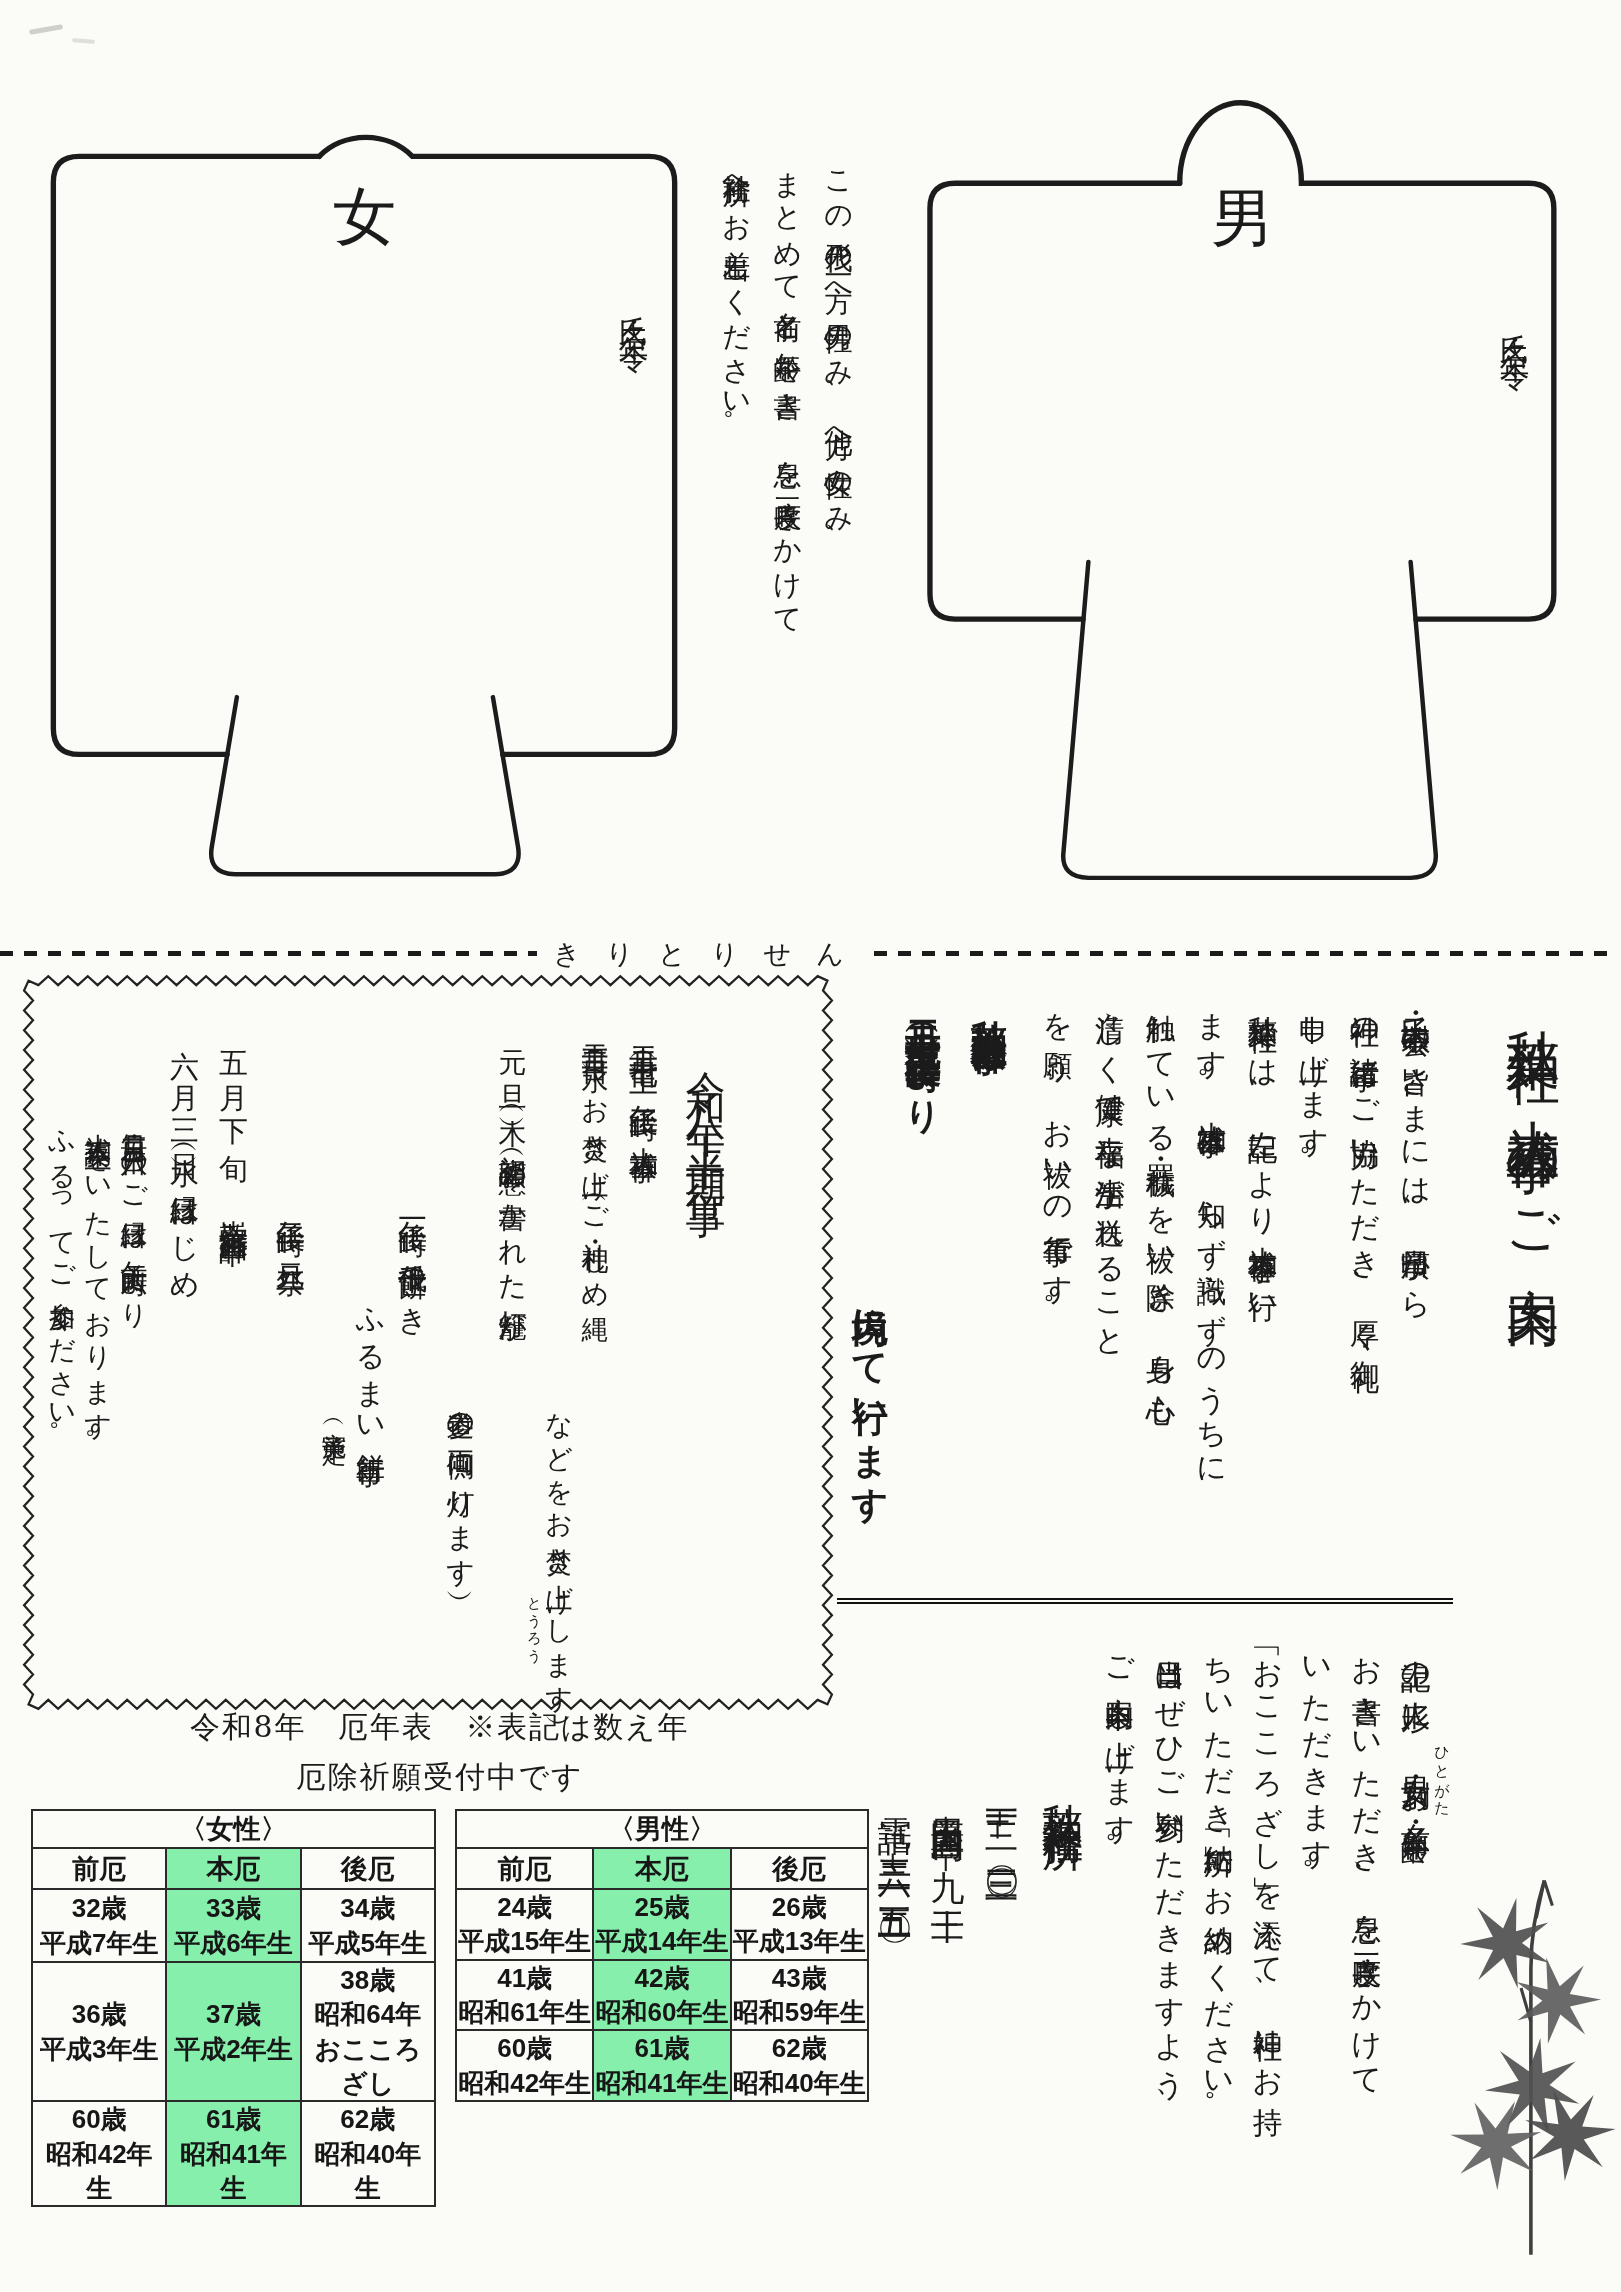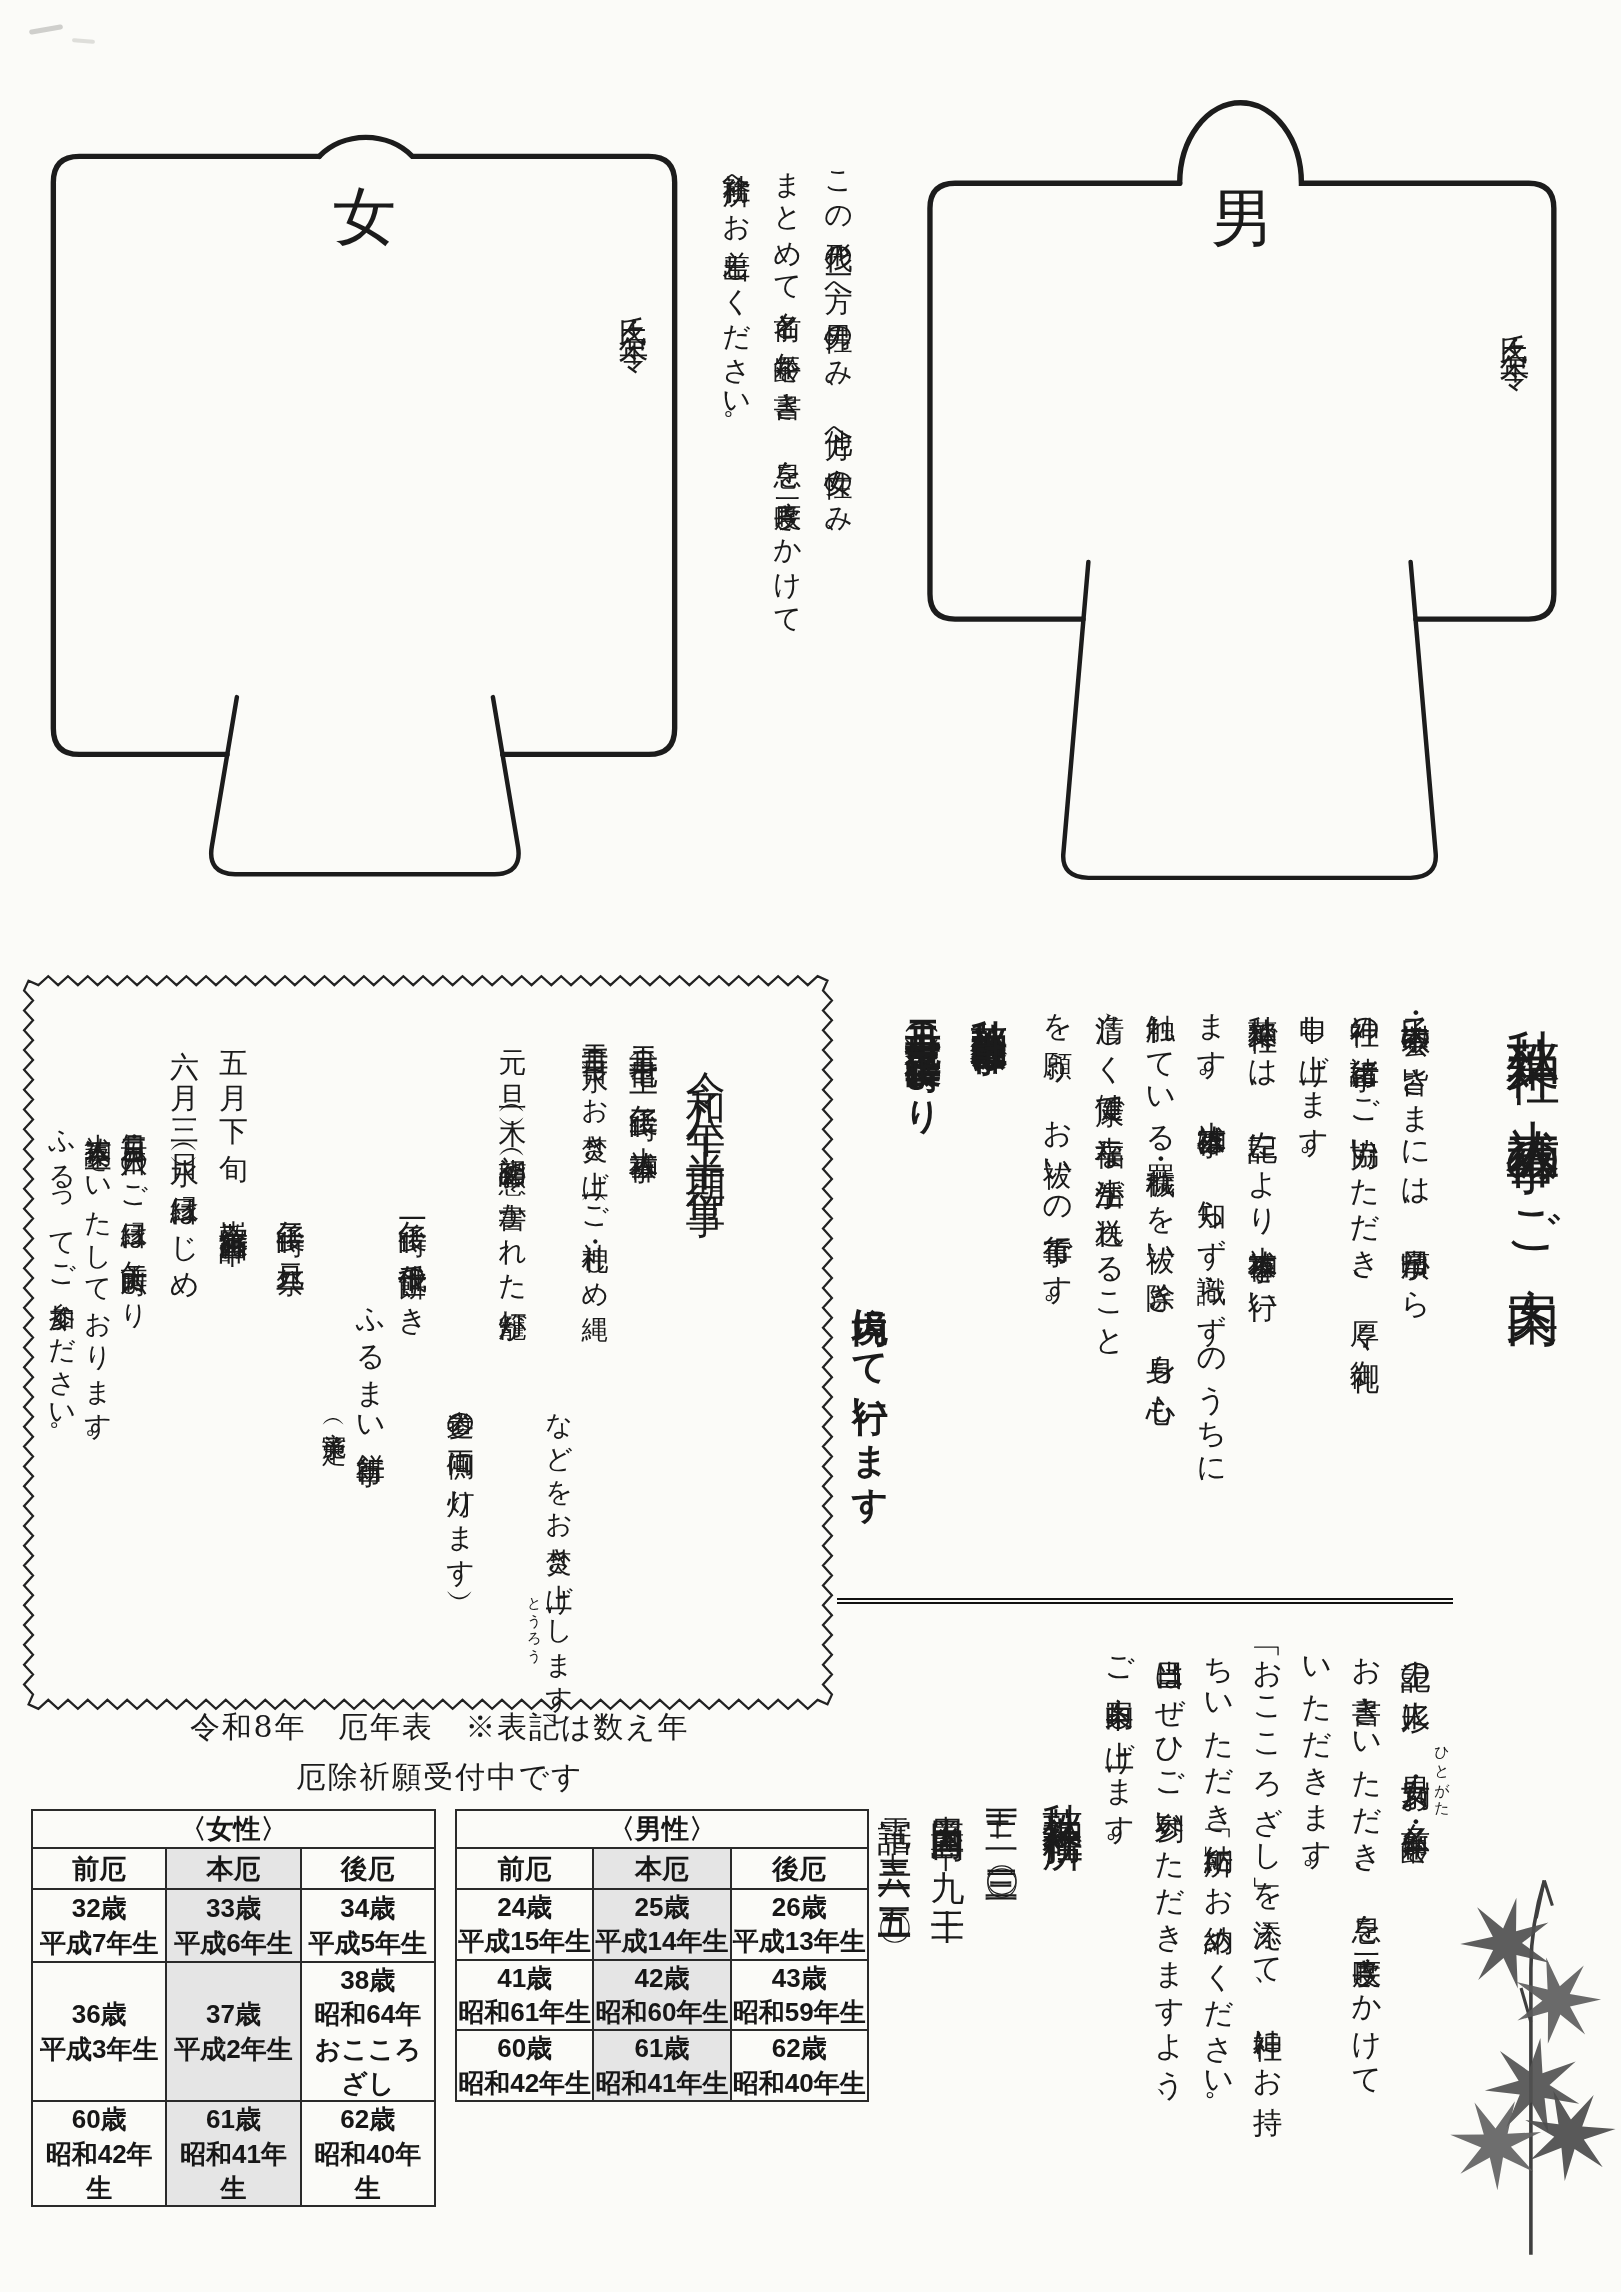--- a/index.html
+++ b/index.html
@@ -14,21 +14,21 @@
   .cutlabel{font-size:27px;letter-spacing:25px;padding:0 5.4px 0 16px;white-space:nowrap;}
   .divider{position:absolute;left:837px;top:1598px;width:616px;height:6.3px;
            border-top:2.7px solid #111;border-bottom:2.7px solid #111;box-sizing:border-box;}
   .zigzag{position:absolute;left:16px;top:968px;}
   table{position:absolute;border-collapse:collapse;table-layout:fixed;
         font-family:Liberation Sans, sans-serif;font-weight:700;color:#171717;}
   td{border:2.7px solid #2a2a2a;text-align:center;vertical-align:middle;padding:0;}
   .ttl{font-size:27px;height:36px;}
   .hdr{font-size:27px;height:39px;}
   .cell{font-size:26px;line-height:1.32;white-space:pre-line;}
-  .shade{background:#e5e5e5;}
+  .shade{background:#86efac;}
   .caption{position:absolute;font-size:30px;letter-spacing:1.8px;white-space:nowrap;}
   .smudge{position:absolute;background:#9a9a96;border-radius:2.7px;}
 </style>
 </head>
 <body>
 
 <div id="page">
 
   <div class="smudge" style="left:29px;top:27px;width:34px;height:4.5px;opacity:.45;transform:rotate(-10deg);"></div>
   <div class="smudge" style="left:72px;top:39px;width:23px;height:3.6px;opacity:.3;transform:rotate(5deg);"></div>
@@ -46,20 +46,25 @@
     <path d="M181 590 L38 590 Q10 590 10 562 L10 131 Q10 103 38 103 L289 103" fill="none" stroke="#1c1c1c" stroke-width="6" stroke-linecap="round"></path>
     <path d="M187 526 L159 852 Q157 878 187 879 L547 879 Q577 878 575 852 L547 526" fill="none" stroke="#1c1c1c" stroke-width="5" stroke-linecap="round"></path>
   </svg>
   <div class="glabel" style="left:1211px;top:176px;">男</div>
   <div class="v" style="left:1499px;top:310px;font-size:29.6px;letter-spacing:7.2px;">氏名・年令</div>
 
   <div class="v" style="left:824px;top:152px;font-size:28px;">この形代の一方へ男性のみ、他方へ女性のみ、</div>
   <div class="v" style="left:773px;top:152px;font-size:28px;">まとめて名前と年齢を書き、息を三度吹きかけて</div>
   <div class="v" style="left:722px;top:152px;font-size:28px;">社務所へお差出しください。</div>
 
+  <div class="cutline">
+    <div class="dashseg" style="width:537px;"></div>
+    <div class="cutlabel">きりとりせん</div>
+    <div class="dashseg" style="flex:1;margin-right:5.4px;"></div>
+  </div>
 
   <div class="v" style="left:1506px;top:987px;font-size:54px;letter-spacing:7.2px;">秋葉神社　大祓神事のご案内</div>
 
   <div class="v" style="left:1400px;top:992px;font-size:29.6px;">氏子・崇敬会の皆さまには、常日頃から</div>
   <div class="v" style="left:1349px;top:992px;font-size:29.6px;">神社の諸行事にご協力いただき、厚く御礼</div>
   <div class="v" style="left:1298px;top:992px;font-size:29.6px;">申し上げます。</div>
   <div class="v" style="left:1247px;top:992px;font-size:29.6px;">秋葉神社では、左記により大祓神事を行い</div>
   <div class="v" style="left:1196px;top:992px;font-size:29.6px;">ます。大祓神事は、知らず識らずのうちに</div>
   <div class="v" style="left:1145px;top:992px;font-size:29.6px;">触れている罪・穢れを祓い除き、身も心も</div>
   <div class="v" style="left:1094px;top:992px;font-size:29.6px;">清々しく健康で幸福な生活が送れること</div>

